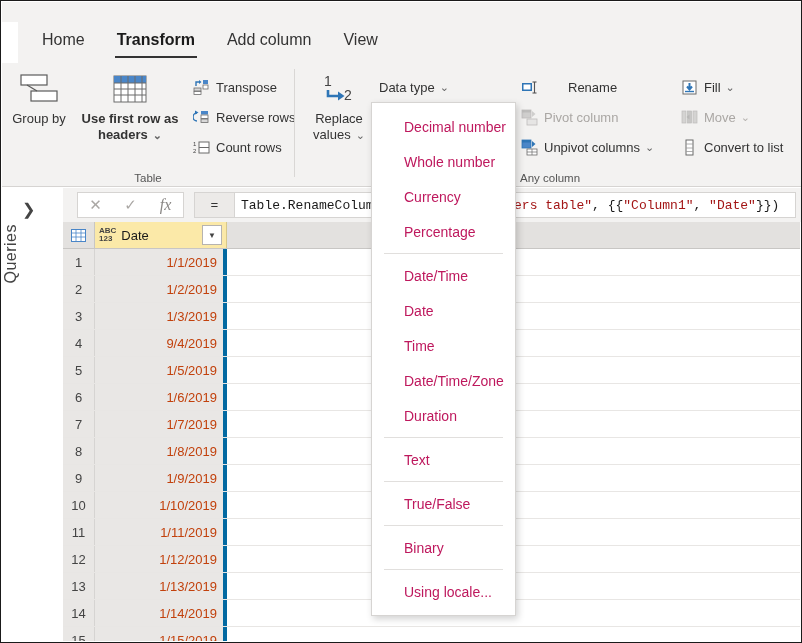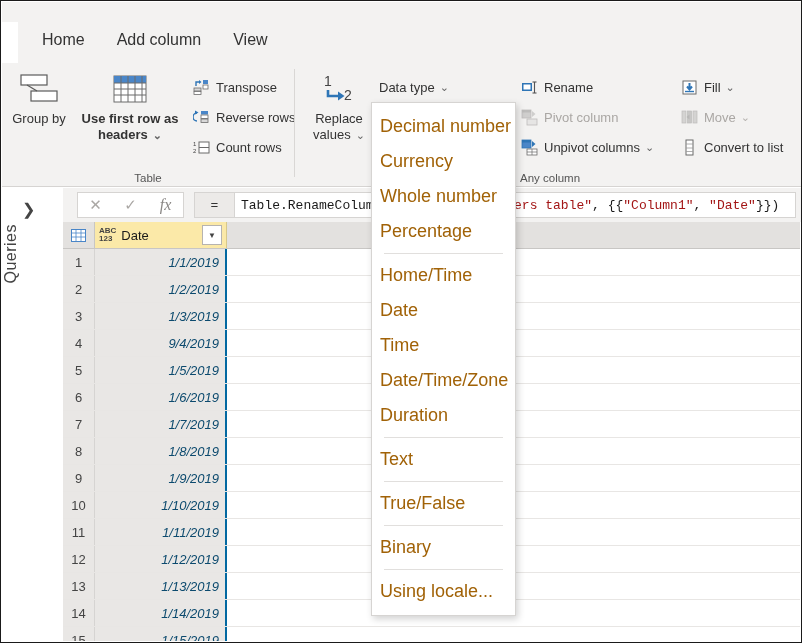--- a/index.html
+++ b/index.html
@@ -311,69 +311,69 @@
     display: flex;
     align-items: center;
     justify-content: center;
     font-size: 13px;
     color: #444;
   }
   .gval {
     width: 132px;
     flex: 0 0 auto;
     background: #e9e7e5;
-    border-right: 2px solid #0369a1;
+    border-right: 4px solid #0369a1;
     display: flex;
     align-items: center;
     justify-content: flex-end;
     padding-right: 6px;
     box-sizing: border-box;
     font-size: 13px;
-    font-style: italic;
-    color: #0c4a6e;
+    color: #c2410c;
   }
   .grest { flex: 1; background: #ffffff; }
 
   
   .menu {
     position: absolute;
     left: 370px; top: 101px;
     width: 145px;
     background: #ffffff;
     border: 1px solid #d6d4d2;
     box-shadow: 2px 3px 7px rgba(0,0,0,0.18);
     z-index: 50;
     padding: 6px 0 6px 0;
     box-sizing: border-box;
   }
   .mitem {
     height: 35px;
     display: flex;
     align-items: center;
-    padding-left: 8px;
-    font-size: 18px;
-    color: #a16207;
+    padding-left: 32px;
+    font-size: 14px;
+    color: #be185d;
     cursor: default;
     white-space: nowrap;
   }
   .msep {
     height: 1px;
     background: #e1dfdd;
     margin: 4px 12px;
   }
 </style>
 </head>
 <body>
 
 <div id="app">
 
   <div class="ribbon-top"></div>
 
   <div class="tabbar">
     <div class="tab"><span>Home</span></div>
+    <div class="tab active"><span>Transform</span></div>
     <div class="tab"><span>Add column</span></div>
     <div class="tab"><span>View</span></div>
   </div>
 
   <div class="ribbon">
 
     <div class="rgroup" style="left:0px; width:292px;">
 
       <div class="bigbtn" style="left:6px; width:62px;">
         <div class="bicon">
@@ -459,21 +459,21 @@
           </svg>
         </div>
         <div class="blabel"><span>Replace values</span><span class="chev">⌄</span></div>
       </div>
 
       <div class="smbtn" style="left:84px; top:12px;">
         <span>Data type</span>
           <span class="chev">⌄</span>
       </div>
 
-      <div class="smbtn" style="left:225px; top:12px;">
+      <div class="smbtn" style="left:225px; top:12px;gap:24px;">
         <span class="sicon">
           <svg width="17" height="17" viewBox="0 0 17 17">
             <rect x="1" y="4" width="10" height="8" fill="#2e75b6"></rect>
             <rect x="2.5" y="5.5" width="7" height="5" fill="#ffffff"></rect>
             <line x1="13.5" y1="3" x2="13.5" y2="14" stroke="#555" stroke-width="1.1"></line>
             <line x1="11.5" y1="3" x2="15.5" y2="3" stroke="#555" stroke-width="1.1"></line>
             <line x1="11.5" y1="14" x2="15.5" y2="14" stroke="#555" stroke-width="1.1"></line>
           </svg>
         </span>
         <span>Rename</span>
@@ -659,25 +659,25 @@
         <div class="grow">
           <div class="gnum">15</div>
           <div class="gval">1/15/2019</div>
           <div class="grest"></div>
         </div>
       </div>
   </div>
 
   <div class="menu" id="data-type-menu">
       <div class="mitem">Decimal number</div>
+      <div class="mitem">Whole number</div>
       <div class="mitem">Currency</div>
-      <div class="mitem">Whole number</div>
       <div class="mitem">Percentage</div>
       <div class="msep"></div>
-      <div class="mitem">Home/Time</div>
+      <div class="mitem">Date/Time</div>
       <div class="mitem">Date</div>
       <div class="mitem">Time</div>
       <div class="mitem">Date/Time/Zone</div>
       <div class="mitem">Duration</div>
       <div class="msep"></div>
       <div class="mitem">Text</div>
       <div class="msep"></div>
       <div class="mitem">True/False</div>
       <div class="msep"></div>
       <div class="mitem">Binary</div>

